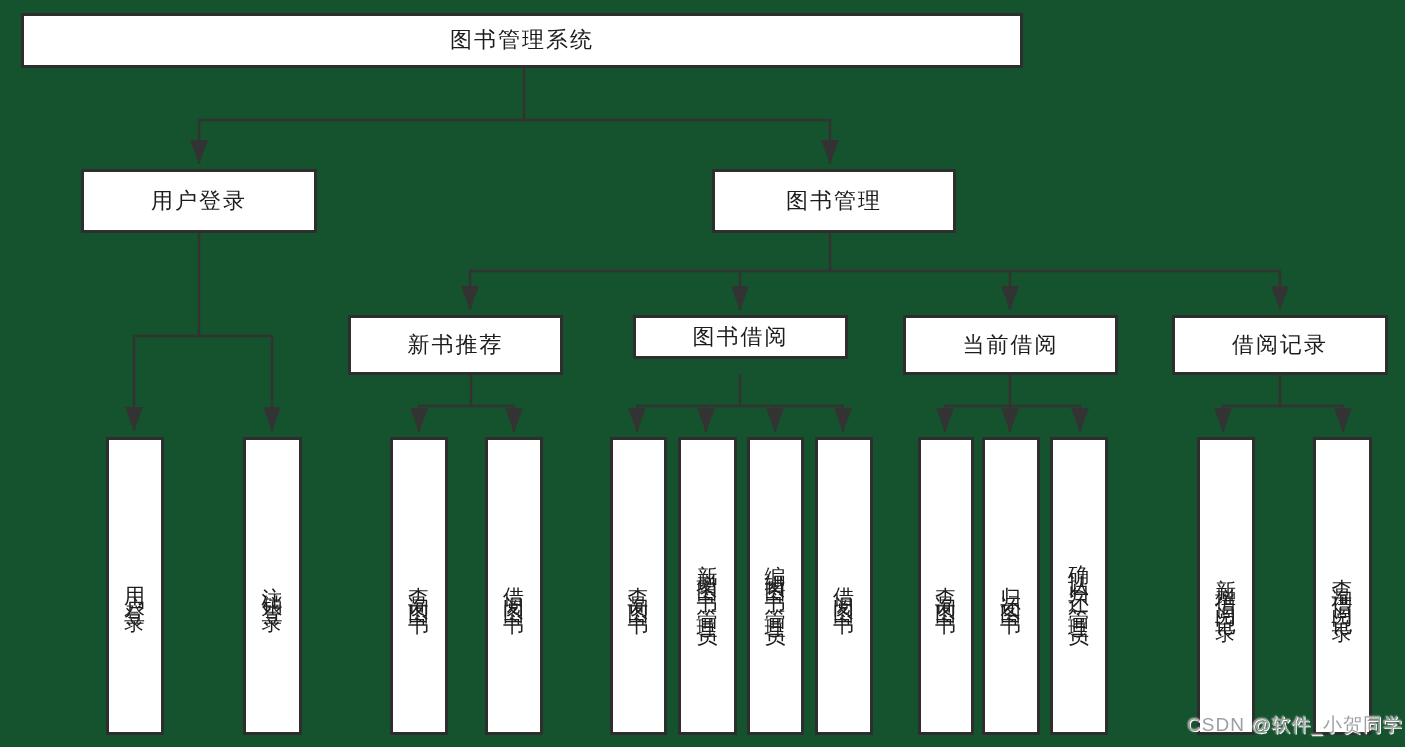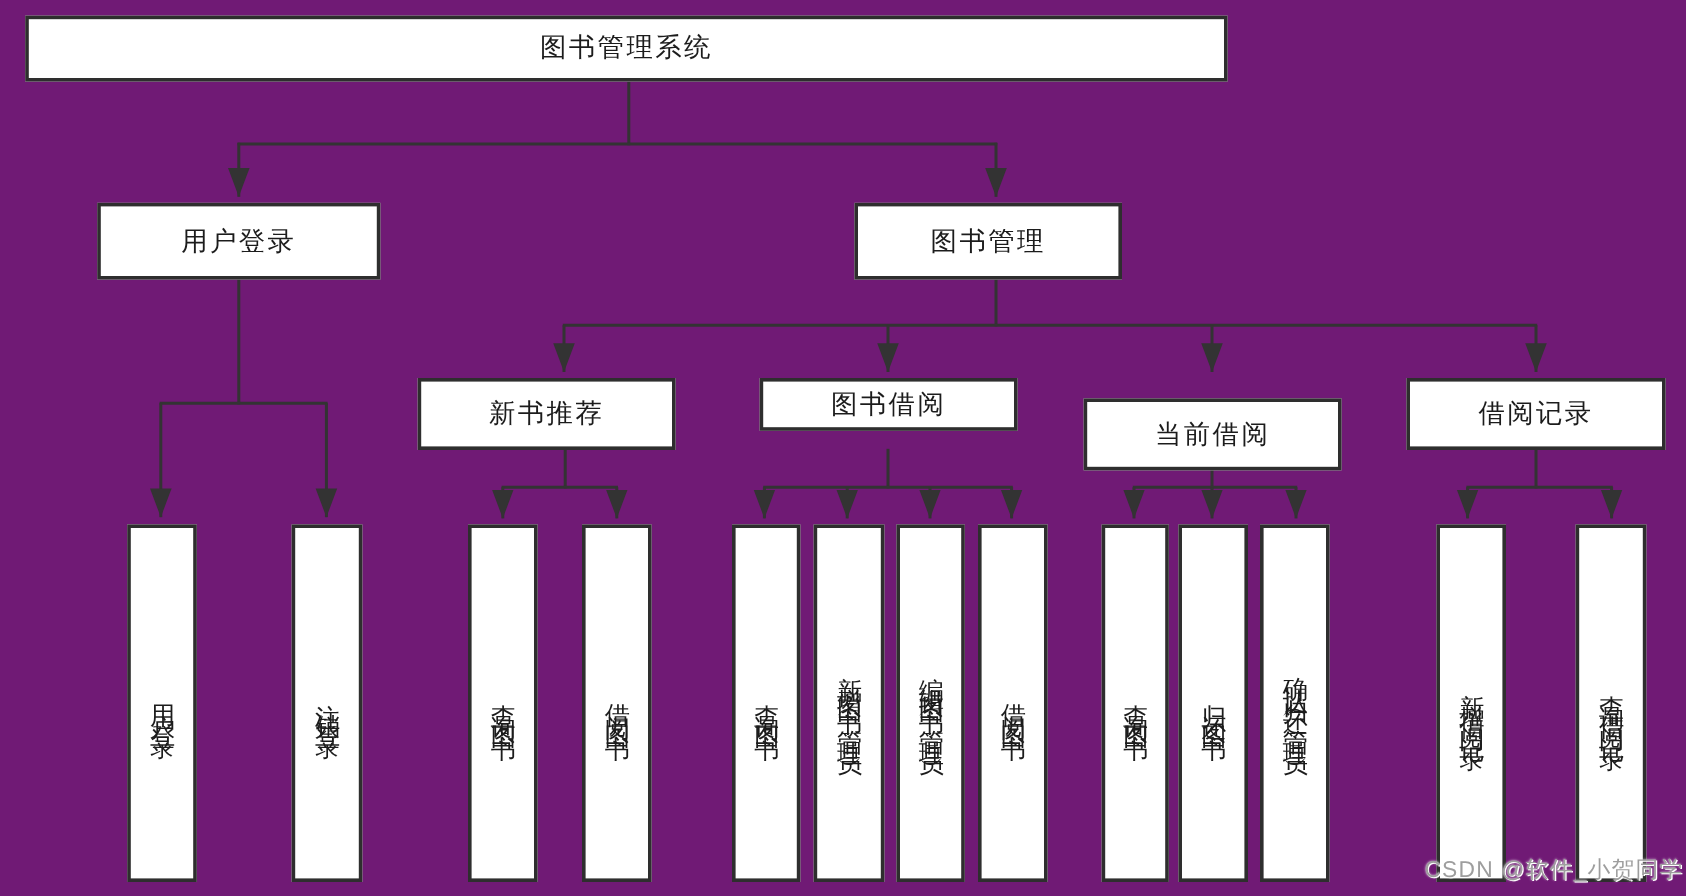--- a/index.html
+++ b/index.html
@@ -1,20 +1,20 @@
 <!DOCTYPE html>
 <html><head>
 <meta charset="utf-8">
 <style>
   html, body { margin: 0; padding: 0; background: #ffffff; }
   .canvas {
     position: relative;
     width: 1405px;
     height: 747px;
-    background: #701a75;
+    background: #14532d;
     font-family: "Liberation Sans", "DejaVu Sans", sans-serif;
     overflow: hidden;
   }
   .wires {
     position: absolute;
     left: 0; top: 0;
     width: 1405px; height: 747px;
   }
   .wires line { stroke: #333333; stroke-width: 2.5; }
   .node {
@@ -109,25 +109,25 @@
       <line x1="1080" y1="406" x2="1080" y2="432" marker-end="url(#arrow)"></line>
 
       <line x1="1223" y1="406" x2="1223" y2="432" marker-end="url(#arrow)"></line>
       <line x1="1343" y1="406" x2="1343" y2="432" marker-end="url(#arrow)"></line>
     </g>
   </svg>
 
   <div class="node" style="left:21px; top:13px; width:1002px; height:55px;">图书管理系统</div>
 
   <div class="node" style="left:81px; top:169px; width:236px; height:64px;">用户登录</div>
-  <div class="node" style="left:712px; top:169px; width:223px; height:64px;">图书管理</div>
+  <div class="node" style="left:712px; top:169px; width:244px; height:64px;">图书管理</div>
 
   <div class="node" style="left:348px; top:315px; width:215px; height:60px;font-family:Liberation Serif, serif;">新书推荐</div>
   <div class="node" style="left:633px; top:315px; width:215px; height:44px;">图书借阅</div>
-  <div class="node" style="left:903px; top:315px; width:215px; height:60px;margin-top:17px;">当前借阅</div>
+  <div class="node" style="left:903px; top:315px; width:215px; height:60px;">当前借阅</div>
   <div class="node" style="left:1172px; top:315px; width:216px; height:60px;">借阅记录</div>
 
   <div class="node vnode" style="left:106px; top:437px; width:58px; height:298px;">用户登录</div>
   <div class="node vnode" style="left:243px; top:437px; width:59px; height:298px;">注销登录</div>
 
   <div class="node vnode" style="left:390px; top:437px; width:58px; height:298px;">查询图书</div>
   <div class="node vnode" style="left:485px; top:437px; width:58px; height:298px;">借阅图书</div>
 
   <div class="node vnode" style="left:610px; top:437px; width:57px; height:298px;">查询图书</div>
   <div class="node vnode" style="left:678px; top:437px; width:59px; height:298px;">新增图书（管理员）</div>

